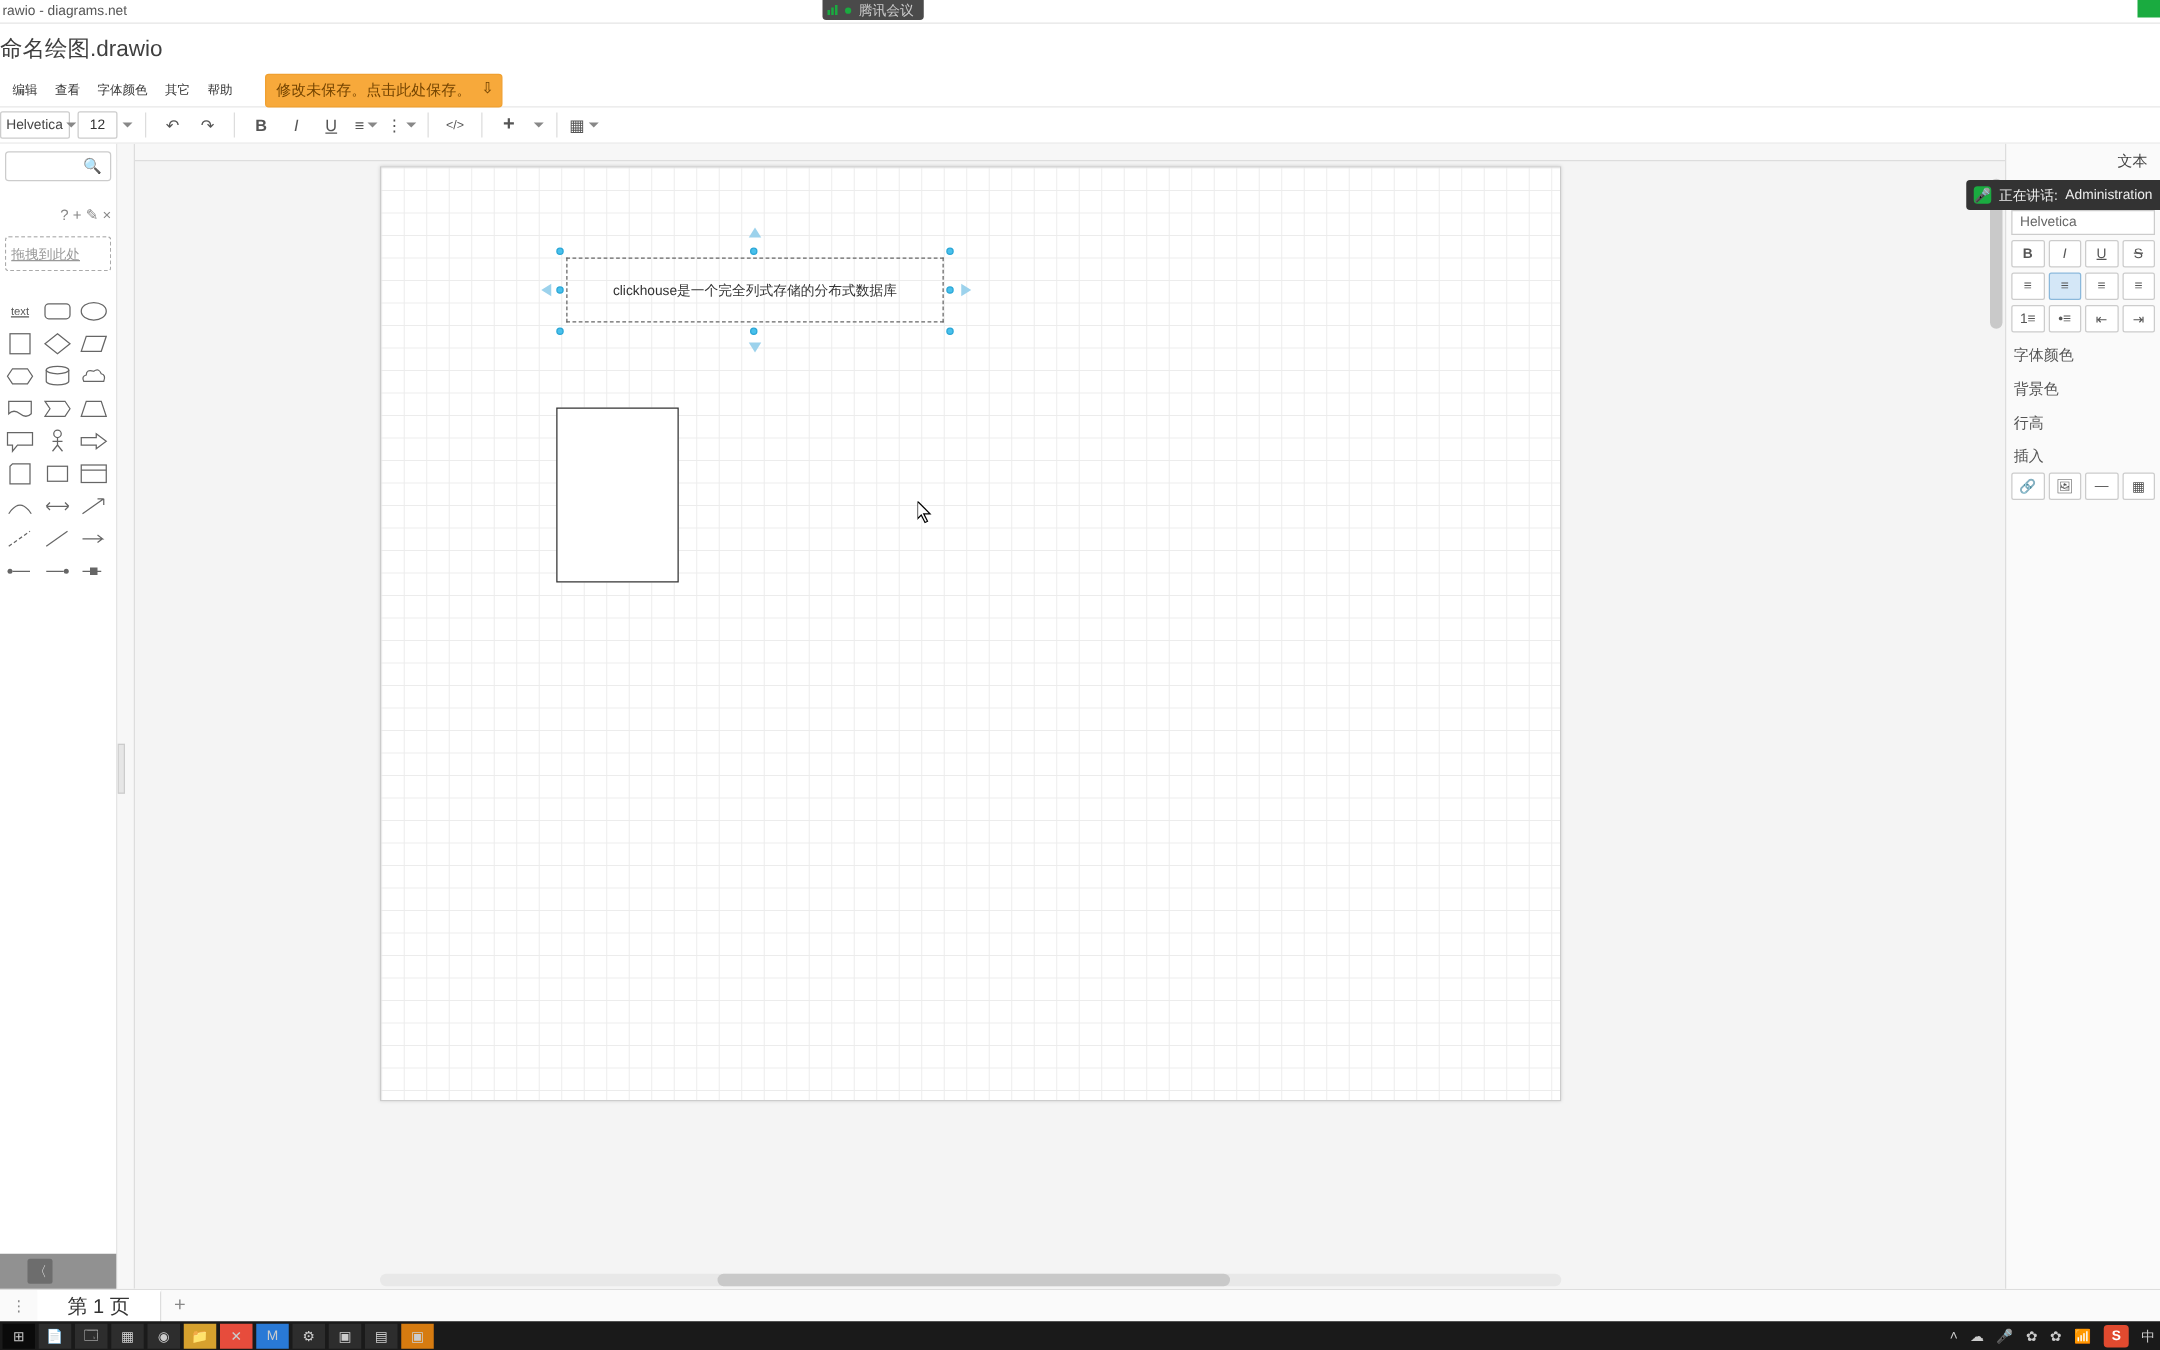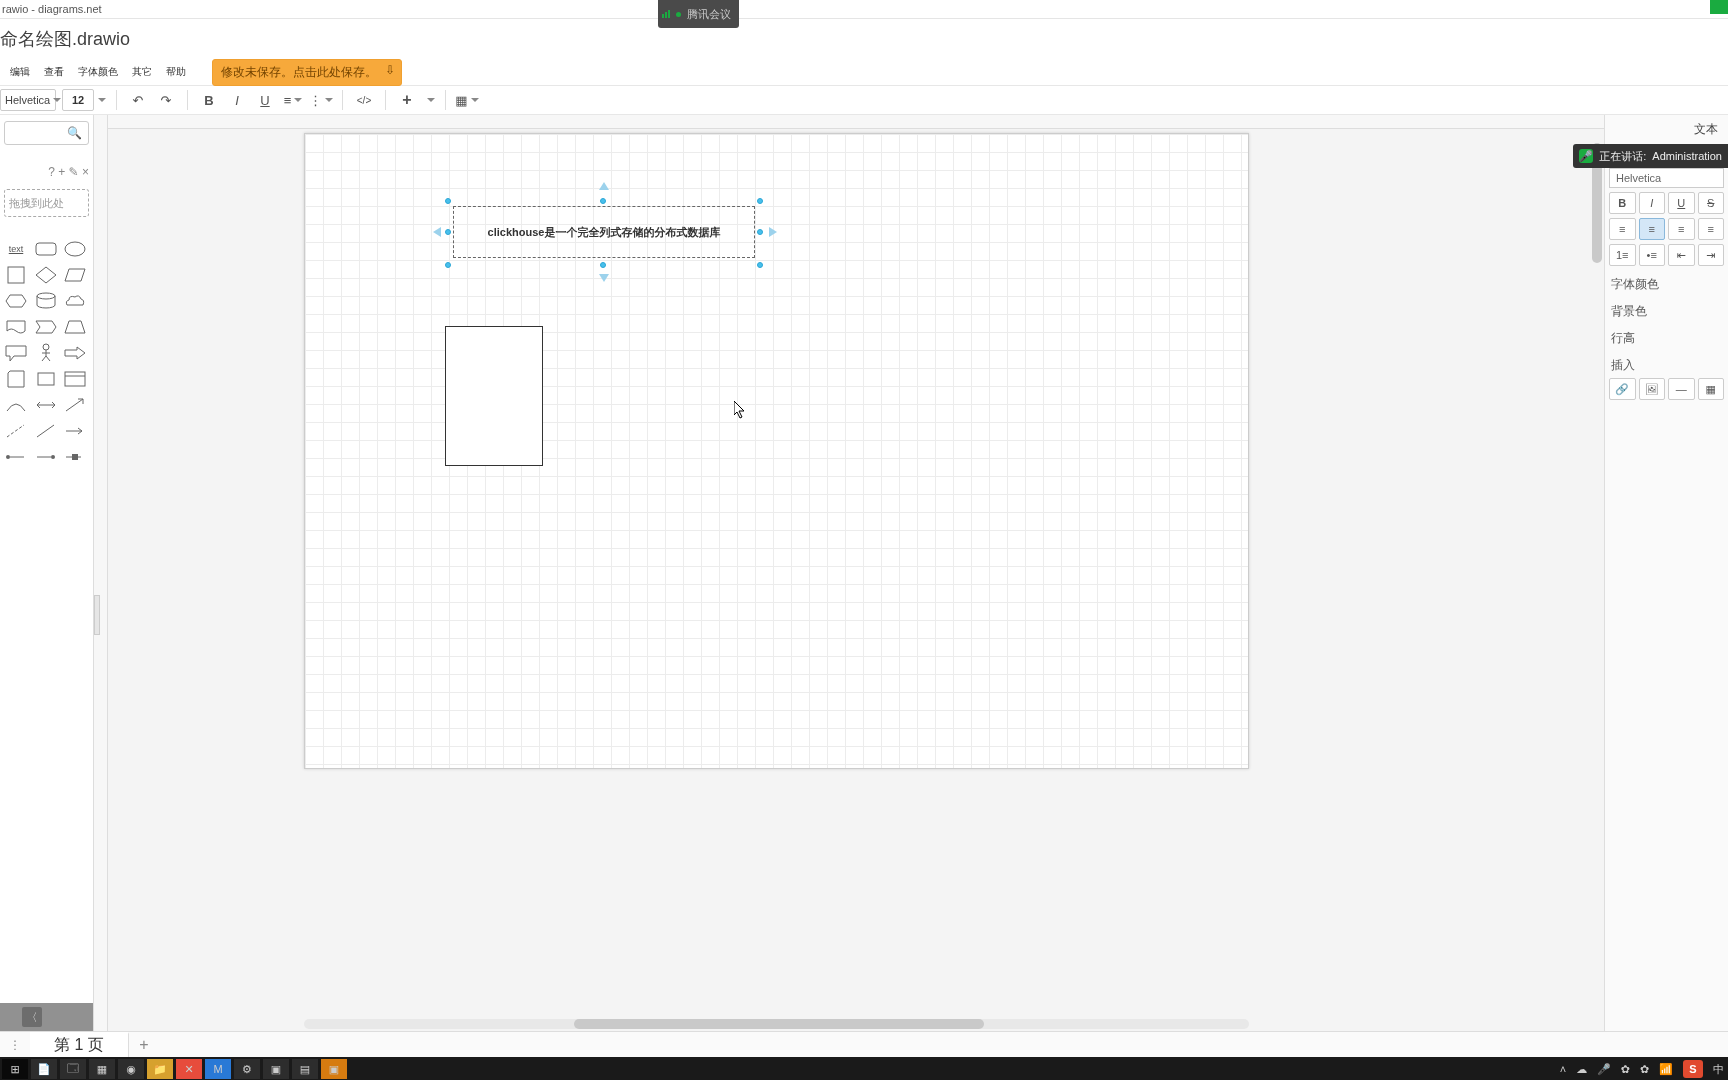--- a/index.html
+++ b/index.html
@@ -18,46 +18,46 @@
 
 
 .menubar { height:26px; display:flex; align-items:center; padding-left:10px; gap:14px; }
 .menubar .mitem { font-size:10px; color:#333; }
 .menubar .save-prompt { margin-left:12px; background:#f7a93b; color:#744400; font-size:12px; padding:4px 24px 4px 8px; border-radius:3px; position:relative; border:1px solid #f0a030; }
 .menubar .save-prompt .dl { position:absolute; right:6px; top:3px; }
 
 
 .toolbar { height:30px; border-top:1px solid #e7e7e7; border-bottom:1px solid #e7e7e7; display:flex; align-items:center; padding-left:0; gap:6px; }
 .toolbar .font-sel { width:56px; height:22px; border:1px solid #ccc; border-radius:2px; display:flex; align-items:center; padding-left:4px; font-size:11px; color:#444; position:relative; }
-.toolbar .font-size { width:32px; height:22px; border:1px solid #ccc; border-radius:2px; display:flex; align-items:center; justify-content:center; font-size:11px;font-weight:bold; }
+.toolbar .font-size { width:32px; height:22px; border:1px solid #ccc; border-radius:2px; display:flex; align-items:center; justify-content:center; font-size:11px; }
 .toolbar .caret { border-left:4px solid transparent; border-right:4px solid transparent; border-top:4px solid #888; display:inline-block; margin-left:3px; }
 .tbtn { width:22px; height:22px; display:flex; align-items:center; justify-content:center; color:#555; font-size:13px; }
 .tsep { width:1px; height:20px; background:#ddd; margin:0 4px; }
 
 
 .main { display:flex; height:calc(100% - 18px - 40px - 26px - 30px - 26px - 24px); }
 
 
 .shapes { width:94px; border-right:1px solid #ddd; background:#fff; position:relative; display:flex; flex-direction:column; }
 .searchbox { margin:6px 4px; height:24px; border:1px solid #ccc; border-radius:3px; display:flex; align-items:center; justify-content:flex-end; padding-right:6px; color:#888; }
 .scratch { margin:14px 4px 6px 4px; height:14px; display:flex; align-items:center; justify-content:flex-end; gap:6px; color:#888; font-size:12px; }
-.dropzone { margin:4px 4px 12px 4px; height:28px; border:1px dashed #aaa; border-radius:3px; display:flex; align-items:center; justify-content:flex-start; padding-left:4px; color:#999; font-size:11px; }
+.dropzone { margin:4px 4px 12px 4px; height:28px; border:1px dashed #aaa; border-radius:3px; display:flex; align-items:center; justify-content:flex-start; padding-left:4px; color:#999; font-size:11px;text-decoration:underline; }
 .shape-grid { display:grid; grid-template-columns:repeat(3,1fr); gap:6px 4px; padding:0 4px; }
 .sg { width:24px; height:20px; display:flex; align-items:center; justify-content:center; }
 .sg svg { width:24px; height:20px; }
 .shapes-footer { margin-top:auto; height:28px; background:#919191; display:flex; align-items:center; }
 .shapes-footer .chev { width:20px; height:20px; background:#6d6d6d; margin-left:22px; display:flex; align-items:center; justify-content:center; color:#ddd; border-radius:2px; font-size:11px;}
 
 
 .canvas-wrap { flex:1; background:#f4f4f4; position:relative; overflow:hidden; }
 .ruler-h { height:14px; background:#f7f7f7; border-bottom:1px solid #ddd; position:absolute; top:0; left:0; right:0; }
 .ruler-v { width:14px; background:#f7f7f7; border-right:1px solid #ddd; position:absolute; top:0; bottom:0; left:0; }
-.canvas { position:absolute; left:210px; top:18px; width:945px; height:636px; background:#fff; box-shadow:0 0 3px rgba(0,0,0,.15);
+.canvas { position:absolute; left:210px; top:18px; width:945px; height:748px; background:#fff; box-shadow:0 0 3px rgba(0,0,0,.15);
   background-image:linear-gradient(#ececec 1px,transparent 1px),linear-gradient(90deg,#ececec 1px,transparent 1px);
-  background-size:18px 18px; border:1px solid #ccc;font-weight:bold; }
+  background-size:18px 18px; border:1px solid #ccc; }
 
 .textbox { position:absolute; left:148px; top:72px; width:302px; height:52px; border:1px dashed #666; display:flex; align-items:center; justify-content:center; font-size:11px; color:#333; }
 .handle { width:6px; height:6px; background:#48c0ec; border:1px solid #2aa6d6; border-radius:50%; position:absolute; }
 .harrow { width:0; height:0; position:absolute; }
 .harrow.up { border-left:5px solid transparent; border-right:5px solid transparent; border-bottom:8px solid #9cd2ec; }
 .harrow.down { border-left:5px solid transparent; border-right:5px solid transparent; border-top:8px solid #9cd2ec; }
 .harrow.left { border-top:5px solid transparent; border-bottom:5px solid transparent; border-right:8px solid #9cd2ec; }
 .harrow.right { border-top:5px solid transparent; border-bottom:5px solid transparent; border-left:8px solid #9cd2ec; }
 .rectshape { position:absolute; left:140px; top:192px; width:98px; height:140px; background:#fff; border:1px solid #333; }
 .hscroll { position:absolute; left:210px; bottom:2px; width:945px; height:10px; background:#e8e8e8; border-radius:5px; }
@@ -85,21 +85,21 @@
 .taskbar { height:24px; background:#1a1a1a; display:flex; align-items:center; gap:3px; padding-left:2px; position:relative; }
 .tb-btn { width:26px; height:20px; background:#2d2d2d; display:flex; align-items:center; justify-content:center; color:#ccc; font-size:11px; }
 .tb-btn.win { background:#0a0a0a; }
 .tb-btn.c1 { background:#e74c3c; }
 .tb-btn.c2 { background:#2979d6; }
 .tb-btn.c3 { background:#d67b10; }
 .tb-tray { position:absolute; right:4px; display:flex; align-items:center; gap:10px; color:#ccc; font-size:11px; }
 .tb-tray .sogou { width:20px; height:18px; background:#e14a2f; border-radius:3px; color:#fff; display:flex; align-items:center; justify-content:center; font-weight:bold; }
 
 
-.meet-top { position:absolute; top:0; left:658px; height:28px; background:#4a4a4a; color:#ccc; font-size:11px; display:flex; align-items:center; padding:0 8px 0 4px; border-radius:0 0 3px 3px; gap:6px; }
+.meet-top { position:absolute; top:0; left:658px; height:16px; background:#4a4a4a; color:#ccc; font-size:11px; display:flex; align-items:center; padding:0 8px 0 4px; border-radius:0 0 3px 3px; gap:6px; }
 .meet-top .sig { display:flex; align-items:flex-end; gap:1px; }
 .meet-top .sig span { width:2px; background:#1aab40; }
 .meet-top .dot { width:5px; height:5px; background:#1aab40; border-radius:50%; }
 .meet-speak { position:absolute; top:144px; right:0; height:24px; background:#333; color:#eee; display:flex; align-items:center; padding:0 6px; font-size:11px; border-radius:3px 0 0 3px; gap:6px; }
 .meet-speak .mic { width:14px; height:14px; background:#1aab40; border-radius:3px; display:flex; align-items:center; justify-content:center; }
 
 .collapse-handle { position:absolute; left:94px; top:480px; width:6px; height:40px; background:#e6e6e6; border:1px solid #ccc; }
 </style>
 </head>
 <body>

